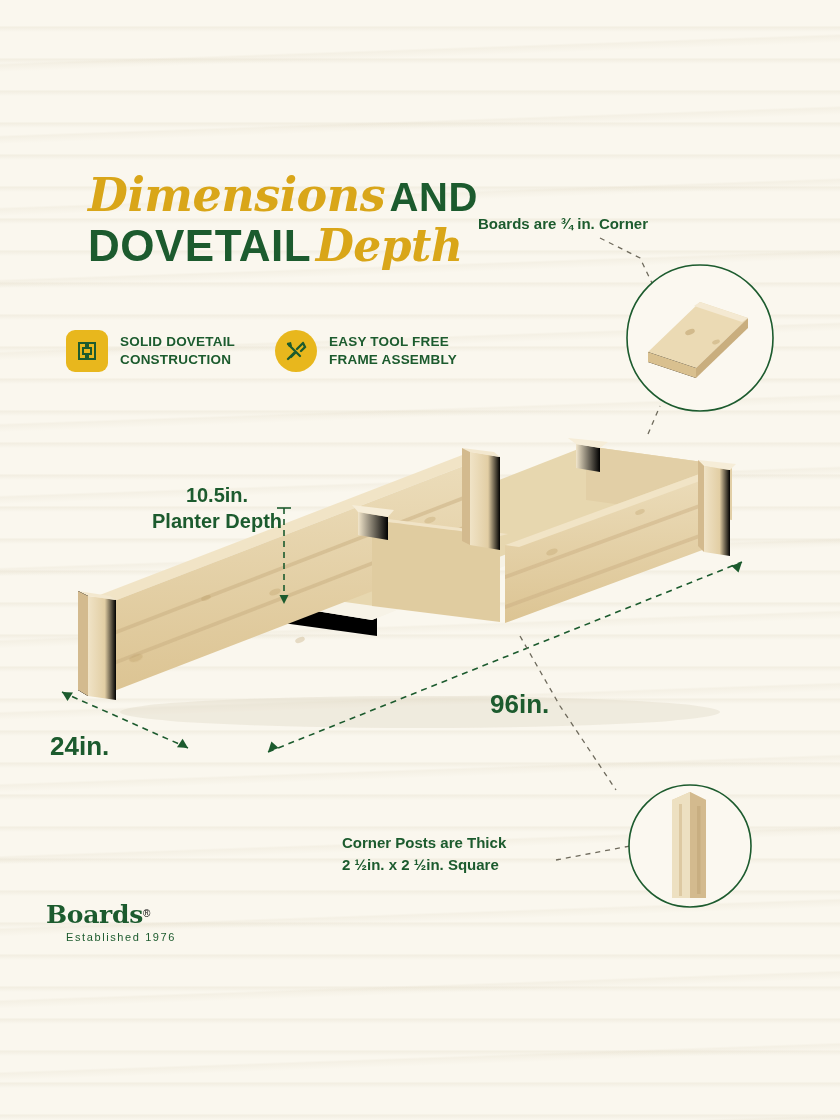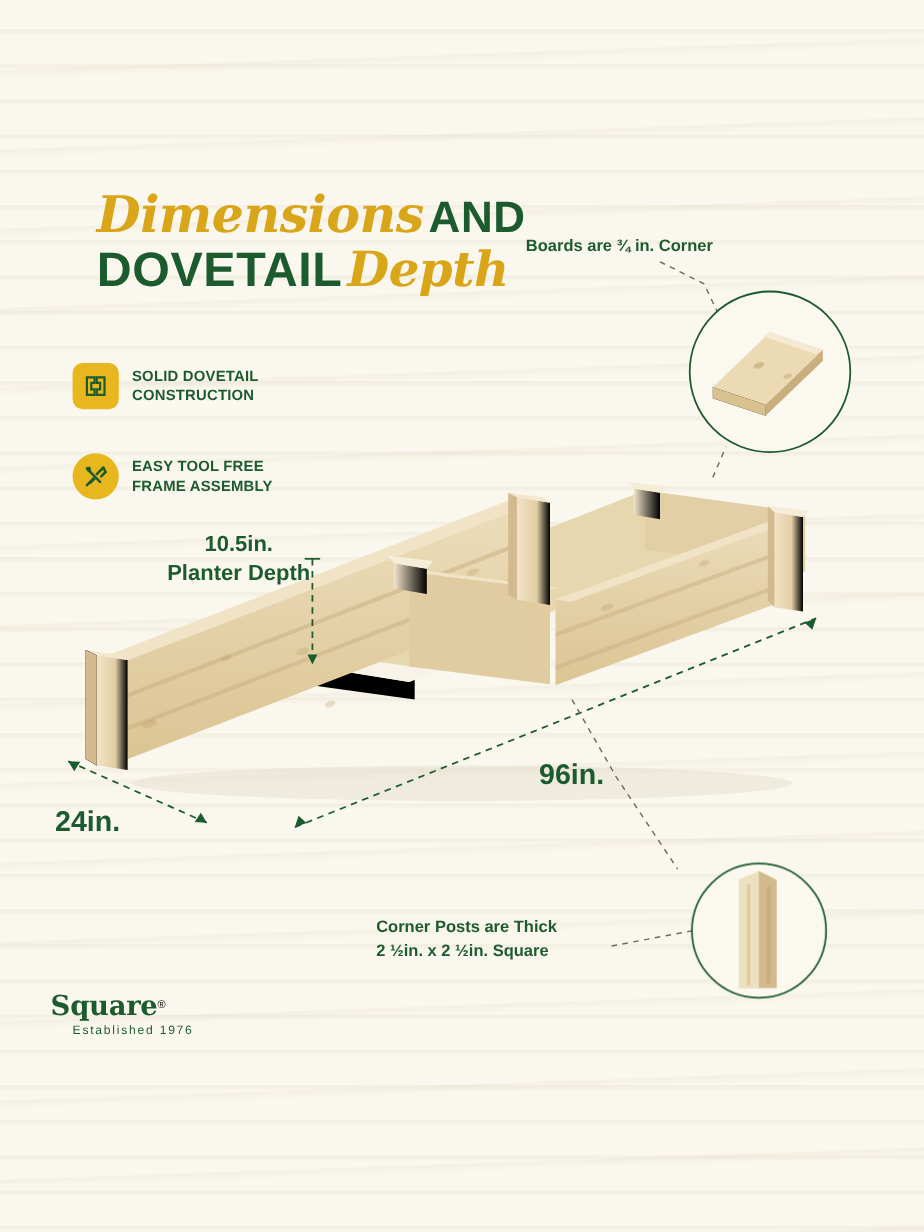--- a/index.html
+++ b/index.html
@@ -44,21 +44,21 @@
   .bold-green {
     font-family:"Liberation Sans", sans-serif;
     font-weight:bold;
     color:#1C5B2E;
     font-size:40px;
     letter-spacing:0.5px;
   }
   .bold-green.big { font-size:44px; }
 
   
-  .features { position:absolute; left:66px; top:330px; display:flex; gap:40px;flex-direction:column; }
+  .features { position:absolute; left:66px; top:330px; display:flex; gap:40px; }
   .feature { display:flex; align-items:center; gap:12px; }
   .badge {
     width:42px; height:42px; border-radius:9px;
     background:#E8B71D;
     display:flex; align-items:center; justify-content:center;
     flex:0 0 auto;
   }
   .badge.round { border-radius:50%; }
   .feature-label {
     font-size:13.5px; font-weight:bold; color:#1C5B2E;
@@ -310,18 +310,18 @@
   <div class="callout" id="callout-posts">Corner Posts are Thick
 2 ½in. x 2 ½in. Square</div>
 
   <div class="dim-label" id="dim-depth">10.5in.
 Planter Depth</div>
   <div class="dim-label" id="dim-width">24in.</div>
   <div class="dim-label" id="dim-length">96in.</div>
 
   <div class="logo">
     <div>
-      <span class="logo-name">Square</span><span class="logo-reg">®</span>
+      <span class="logo-name">Boards</span><span class="logo-reg">®</span>
     </div>
     <div class="logo-sub">Established 1976</div>
   </div>
 
 </div>
 
 </body></html>

